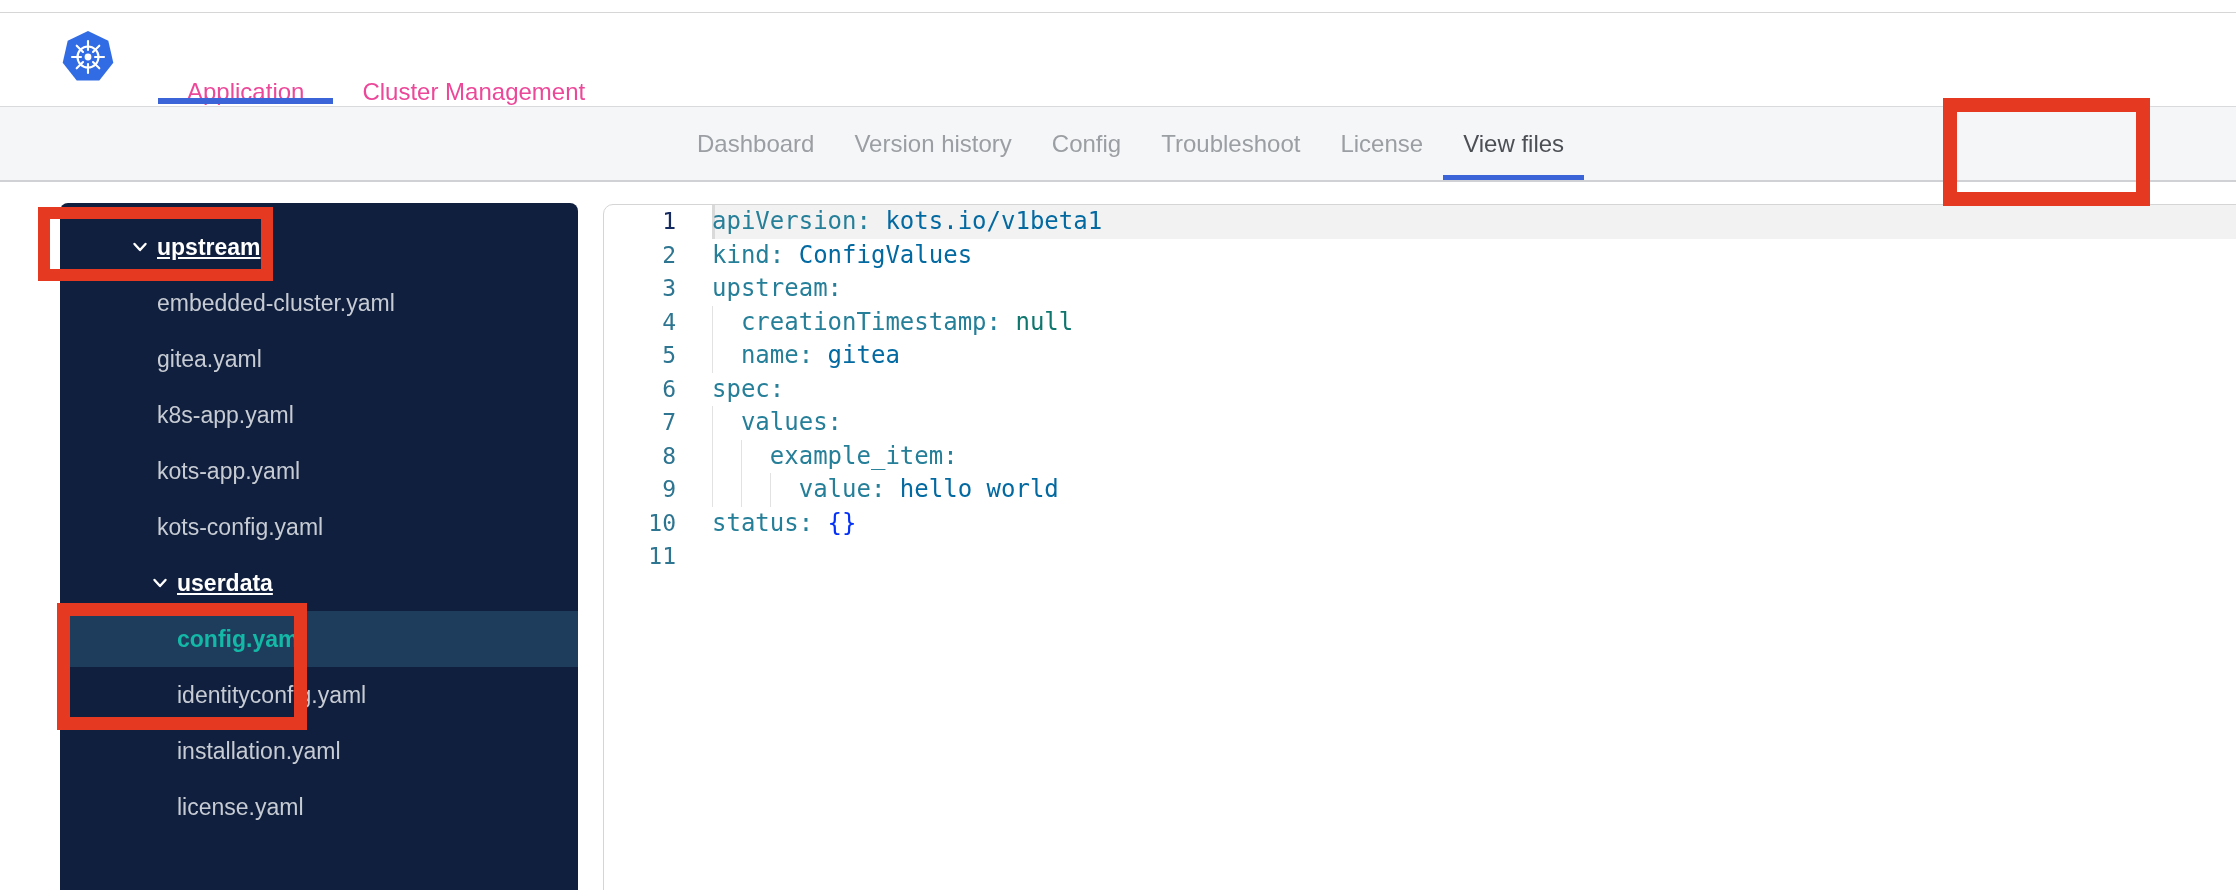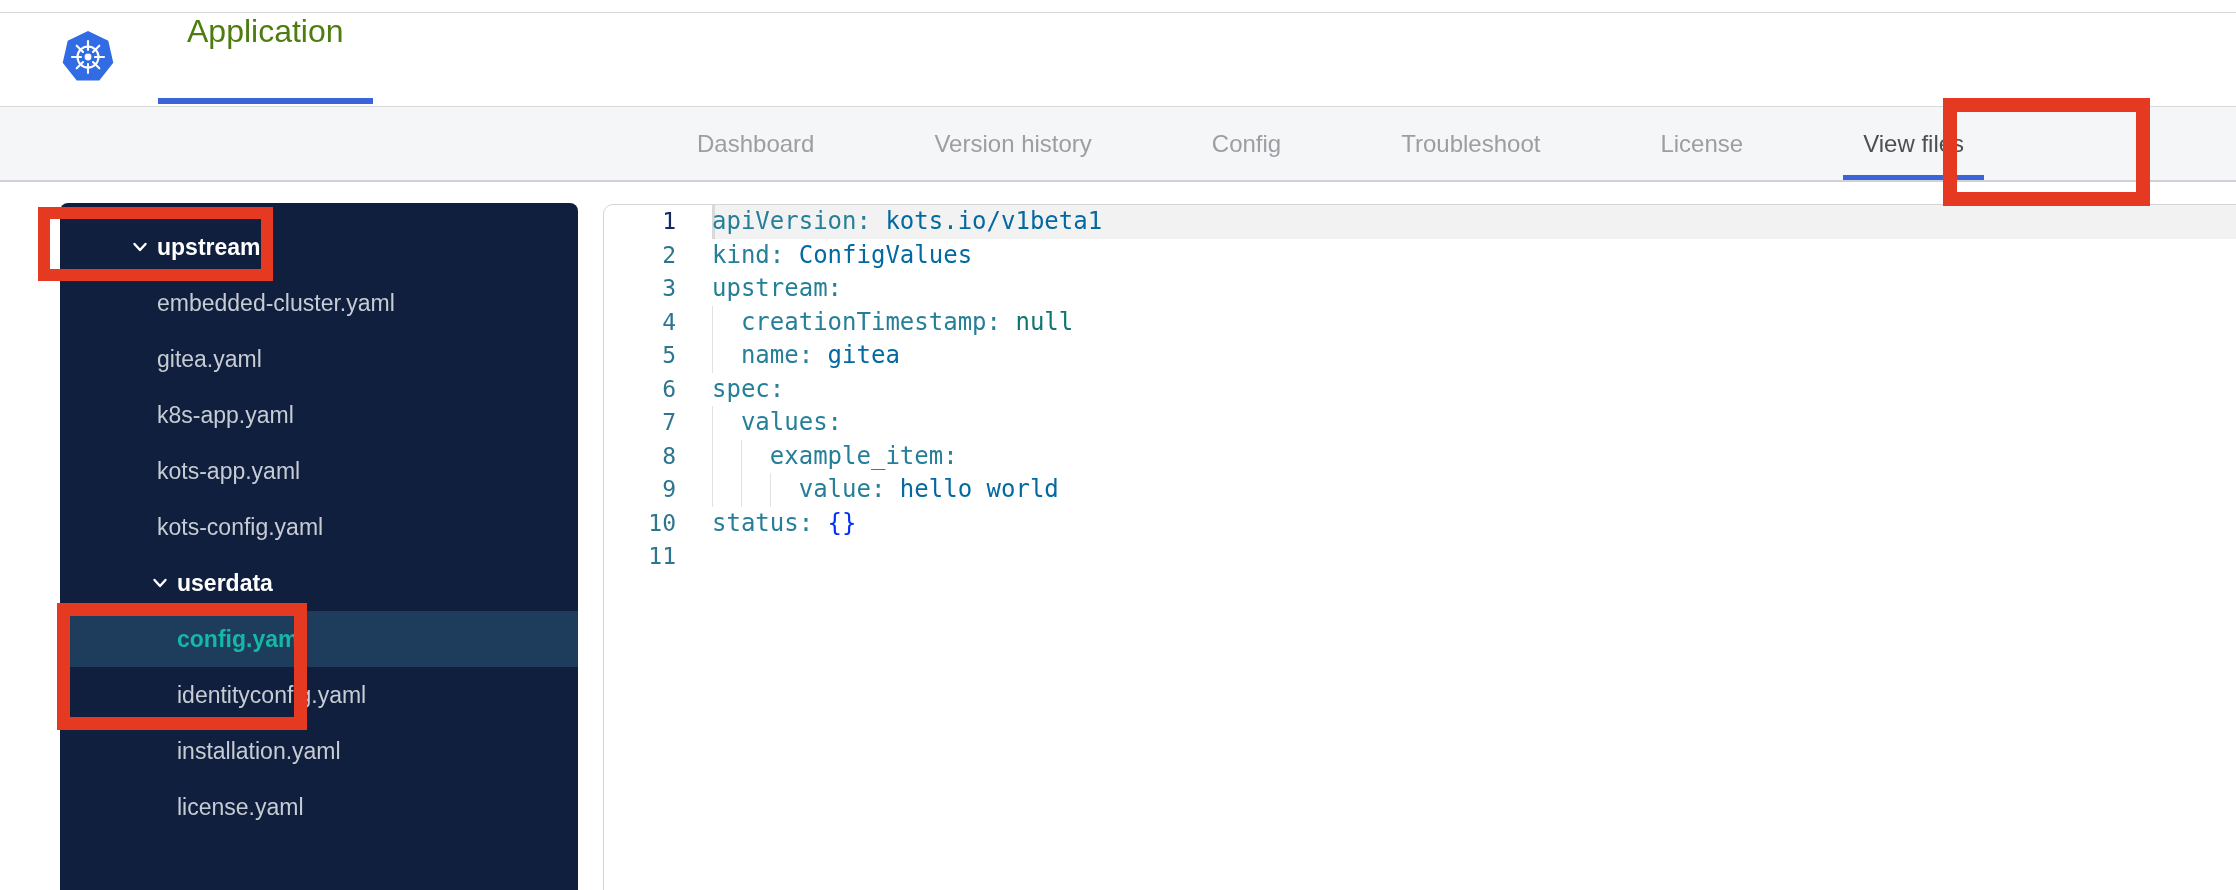--- a/index.html
+++ b/index.html
@@ -7,34 +7,34 @@
     width:2236px;height:890px;position:relative;overflow:hidden;
     background:#ffffff;font-family:"Liberation Sans",sans-serif;
     -webkit-font-smoothing:antialiased;
   }
   
   .window-top-border{position:absolute;left:0;top:12px;width:2236px;height:1px;background:#d6d6d6;}
   
   .topbar{position:absolute;left:0;top:13px;width:2236px;height:93px;background:#ffffff;border-bottom:1px solid #d9dadc;}
   .k8s-logo{position:absolute;left:60px;top:16px;width:56px;height:56px;}
   .toptabs{position:absolute;left:158px;top:0;height:93px;display:flex;}
-  .toptab{position:relative;display:flex;align-items:flex-start;height:100%;padding:0 29px;
-    font-size:32px;color:#4d7c0f;cursor:pointer;}
+  .toptab{position:relative;display:flex;align-items:flex-end;height:100%;padding:0 29px;
+    font-size:24px;color:#ec4899;cursor:pointer;}
   .toptab.active::after{content:"";position:absolute;left:0;right:0;bottom:2px;height:6px;background:var(--accent,#3c64d9);}
   
   .subnav{position:absolute;left:0;top:107px;width:2236px;height:75px;background:#f5f6f8;
-    border-bottom:2px solid #d0d1d4;display:flex;align-items:stretch;padding-left:677px;box-sizing:border-box;column-gap:80px;}
+    border-bottom:2px solid #d0d1d4;display:flex;align-items:stretch;padding-left:677px;box-sizing:border-box;}
   .subnav-item{position:relative;display:flex;align-items:center;padding:0 20px;font-size:24px;color:#9b9ea2;cursor:pointer;white-space:nowrap;}
   .subnav-item.active{color:#4c4f54;}
   .subnav-item.active::after{content:"";position:absolute;left:0;right:0;bottom:0;height:5px;background:var(--accent,#3c64d9);}
   
   .sidebar{position:absolute;left:60px;top:203px;width:518px;height:700px;background:#101f3d;
     border-radius:8px 8px 0 0;padding-top:16px;box-sizing:border-box;}
   .tree-row{height:56px;display:flex;align-items:center;color:#c7ccd4;font-size:23px;cursor:pointer;white-space:nowrap;}
-  .tree-row.folder{color:#ffffff;font-weight:bold;}
+  .tree-row.folder{color:#ffffff;font-weight:bold;text-decoration:underline;}
   .tree-row.selected{background:#1e3d5d;color:#14b8a6;font-weight:bold;}
   .tree-row .chevron{display:inline-flex;width:16px;height:16px;margin-right:9px;flex:none;}
   .indent-f0{padding-left:72px;}   
   .indent-1{padding-left:97px;}    
   .indent-f1{padding-left:92px;}   
   .indent-2{padding-left:117px;}   
   
   .editor{position:absolute;left:603px;top:204px;width:1660px;height:740px;background:#ffffff;
     border:1px solid #d5d5d5;border-radius:10px;box-sizing:border-box;overflow:hidden;
     font-family:"DejaVu Sans Mono","Liberation Mono",monospace;}
@@ -76,20 +76,23 @@
         <line x1="39.3" y1="16.7" x2="33" y2="23"></line>
         <line x1="23" y1="33" x2="16.7" y2="39.3"></line>
       </g>
       <circle cx="28" cy="28" r="3.4" fill="#ffffff"></circle>
     </svg>
   </span>
   <nav class="toptabs">
       <div class="toptab active">
         <span>Application</span>
       </div>
+      <div class="toptab">
+        <span>Cluster Management</span>
+      </div>
     </nav>
 </header>
 
 <nav class="subnav">
     <div class="subnav-item">
       <span>Dashboard</span>
     </div>
     <div class="subnav-item">
       <span>Version history</span>
     </div>

